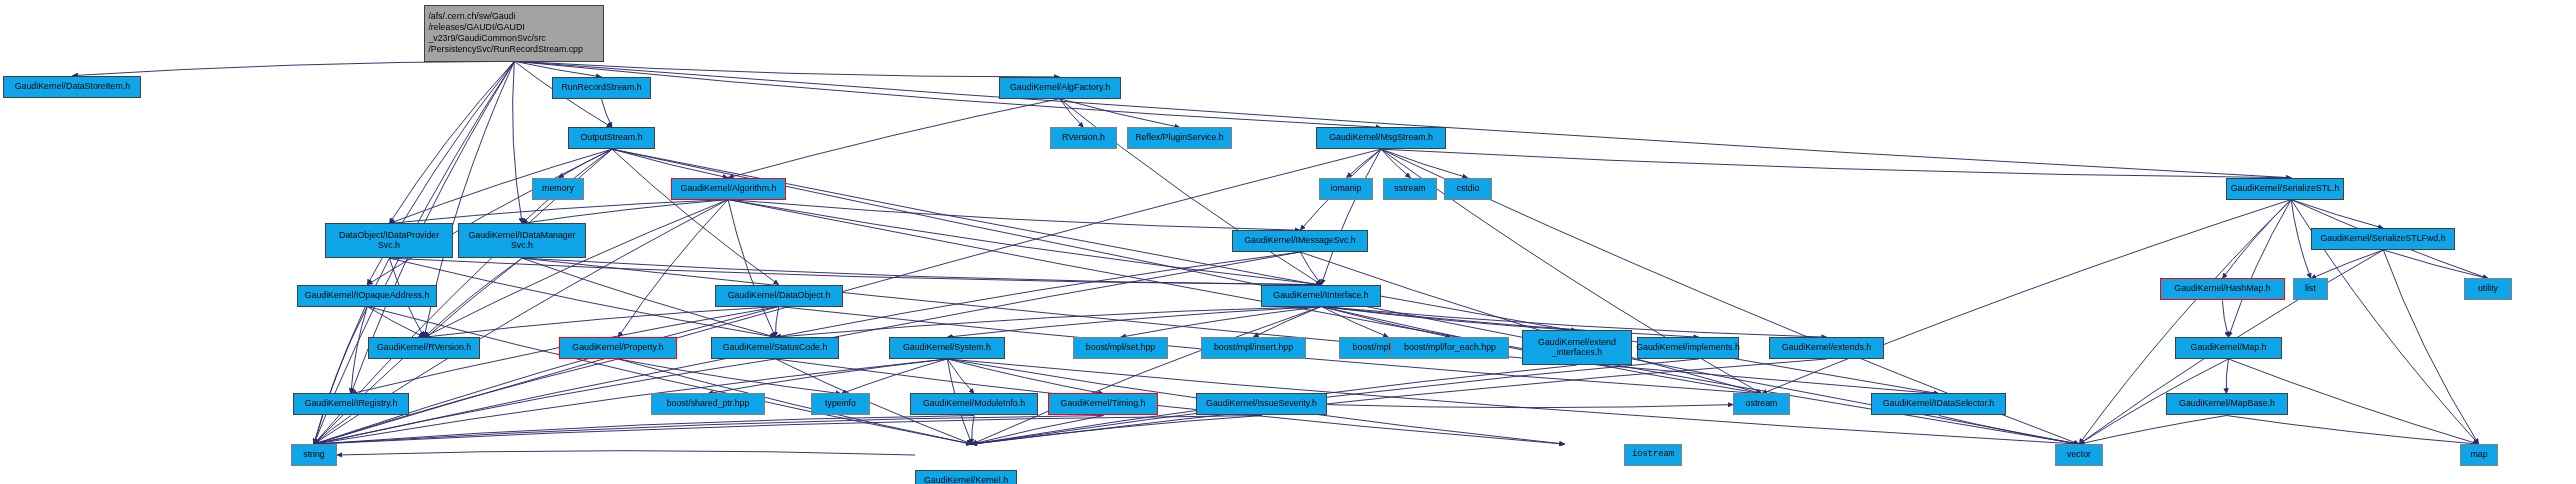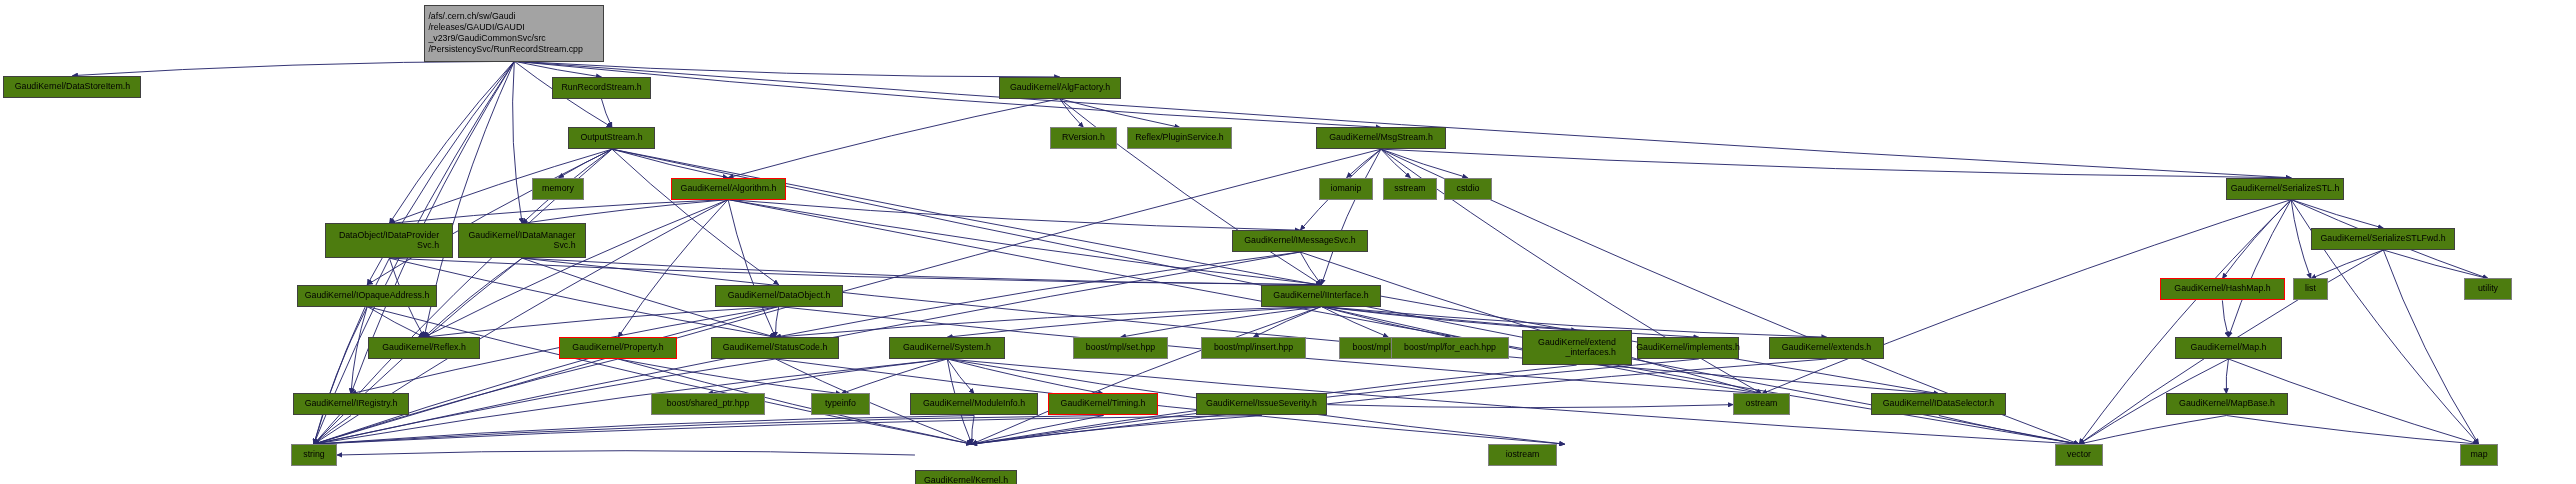--- a/index.html
+++ b/index.html
@@ -7,29 +7,29 @@
     position:relative;
     width:2576px;height:485px;
     background:#ffffff;
     font-family:"Liberation Sans","DejaVu Sans",sans-serif;
     overflow:hidden;
   }
   #edges{position:absolute;left:0;top:0;width:2576px;height:485px;}
   .node{
     position:absolute;
     box-sizing:border-box;
-    background:#4d7c0f;
+    background:#0ea5e9;
     border:0.7px solid #808080;
     color:#000000;
     font-size:8.8px;
     line-height:9.5px;
     display:flex;
     align-items:center;
     justify-content:center;
-    text-align:right;
+    text-align:center;
     white-space:pre-line;
     padding:0 2px;
     z-index:5;
   }
   .node.hdr{border:0.7px solid #404040;}
   .node.red{border:0.7px solid #ff0000;}
   .node.root{
     background:#a3a3a3;border:0.7px solid #404040;
     font-size:8.5px;line-height:9.2px;
     text-align:left;justify-content:flex-start;
@@ -193,21 +193,21 @@
     <div class="node hdr" style="left: 325px; top: 223px; width: 128px; height: 35px;">DataObject/IDataProvider
 Svc.h</div>
     <div class="node hdr" style="left: 458px; top: 223px; width: 128px; height: 35px;">GaudiKernel/IDataManager
 Svc.h</div>
     <div class="node hdr" style="left: 1261px; top: 285px; width: 120px; height: 22px;">GaudiKernel/IInterface.h</div>
     <div class="node red" style="left: 2160px; top: 278px; width: 125px; height: 22px;">GaudiKernel/HashMap.h</div>
     <div class="node " style="left: 2293px; top: 278px; width: 35px; height: 22px;">list</div>
     <div class="node " style="left: 2464px; top: 278px; width: 48px; height: 22px;">utility</div>
     <div class="node hdr" style="left: 297px; top: 285px; width: 140px; height: 22px;">GaudiKernel/IOpaqueAddress.h</div>
     <div class="node hdr" style="left: 715px; top: 285px; width: 128px; height: 22px;">GaudiKernel/DataObject.h</div>
-    <div class="node hdr" style="left: 368px; top: 337px; width: 112px; height: 22px;">GaudiKernel/Reflex.h</div>
+    <div class="node hdr" style="left: 368px; top: 337px; width: 112px; height: 22px;">GaudiKernel/RVersion.h</div>
     <div class="node red" style="left: 559px; top: 337px; width: 118px; height: 22px;">GaudiKernel/Property.h</div>
     <div class="node hdr" style="left: 711px; top: 337px; width: 128px; height: 22px;">GaudiKernel/StatusCode.h</div>
     <div class="node hdr" style="left: 889px; top: 337px; width: 116px; height: 22px;">GaudiKernel/System.h</div>
     <div class="node " style="left: 1073px; top: 337px; width: 95px; height: 22px;">boost/mpl/set.hpp</div>
     <div class="node " style="left: 1201px; top: 337px; width: 105px; height: 22px;">boost/mpl/insert.hpp</div>
     <div class="node " style="left: 1339px; top: 337px; width: 99px; height: 22px;">boost/mpl/fold.hpp</div>
     <div class="node " style="left: 1391px; top: 337px; width: 118px; height: 22px;">boost/mpl/for_each.hpp</div>
     <div class="node hdr" style="left: 1522px; top: 330px; width: 110px; height: 35px;">GaudiKernel/extend
 _interfaces.h</div>
     <div class="node hdr" style="left: 1637px; top: 337px; width: 102px; height: 22px;">GaudiKernel/implements.h</div>
@@ -217,17 +217,17 @@
     <div class="node " style="left: 651px; top: 393px; width: 114px; height: 22px;">boost/shared_ptr.hpp</div>
     <div class="node " style="left: 811px; top: 393px; width: 59px; height: 22px;">typeinfo</div>
     <div class="node hdr" style="left: 910px; top: 393px; width: 128px; height: 22px;">GaudiKernel/ModuleInfo.h</div>
     <div class="node red" style="left: 1048px; top: 393px; width: 110px; height: 22px;">GaudiKernel/Timing.h</div>
     <div class="node hdr" style="left: 1196px; top: 393px; width: 131px; height: 22px;">GaudiKernel/IssueSeverity.h</div>
     <div class="node " style="left: 1733px; top: 393px; width: 57px; height: 22px;">ostream</div>
     <div class="node hdr" style="left: 1871px; top: 393px; width: 135px; height: 22px;">GaudiKernel/IDataSelector.h</div>
     <div class="node hdr" style="left: 2166px; top: 393px; width: 122px; height: 22px;">GaudiKernel/MapBase.h</div>
     <div class="node hdr" style="left: 915px; top: 440px; width: 102px; height: 22px; margin-top: 30px;">GaudiKernel/Kernel.h</div>
     <div class="node " style="left: 291px; top: 444px; width: 46px; height: 22px;">string</div>
-    <div class="node " style="left: 1488px; top: 444px; width: 69px; height: 22px;">iostream</div>
+    <div class="node " style="left: 1624px; top: 444px; width: 58px; height: 22px; font-family: Liberation Mono, monospace;">iostream</div>
     <div class="node " style="left: 2055px; top: 444px; width: 48px; height: 22px;">vector</div>
     <div class="node " style="left: 2460px; top: 444px; width: 38px; height: 22px;">map</div>
   </div>
 
 
 </body></html>

